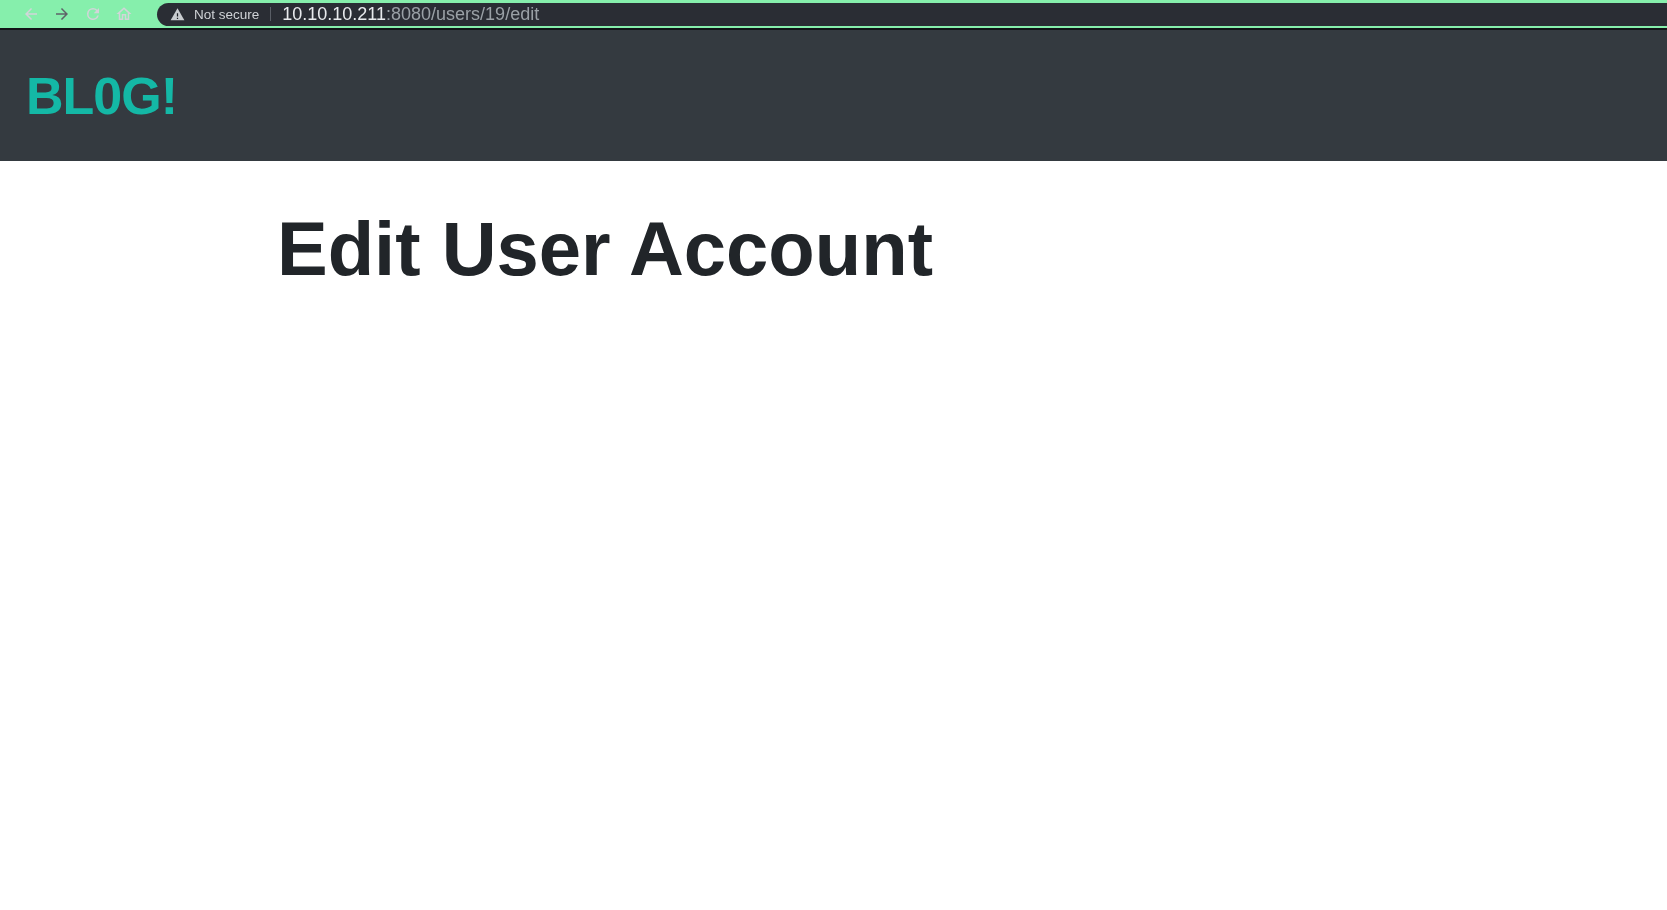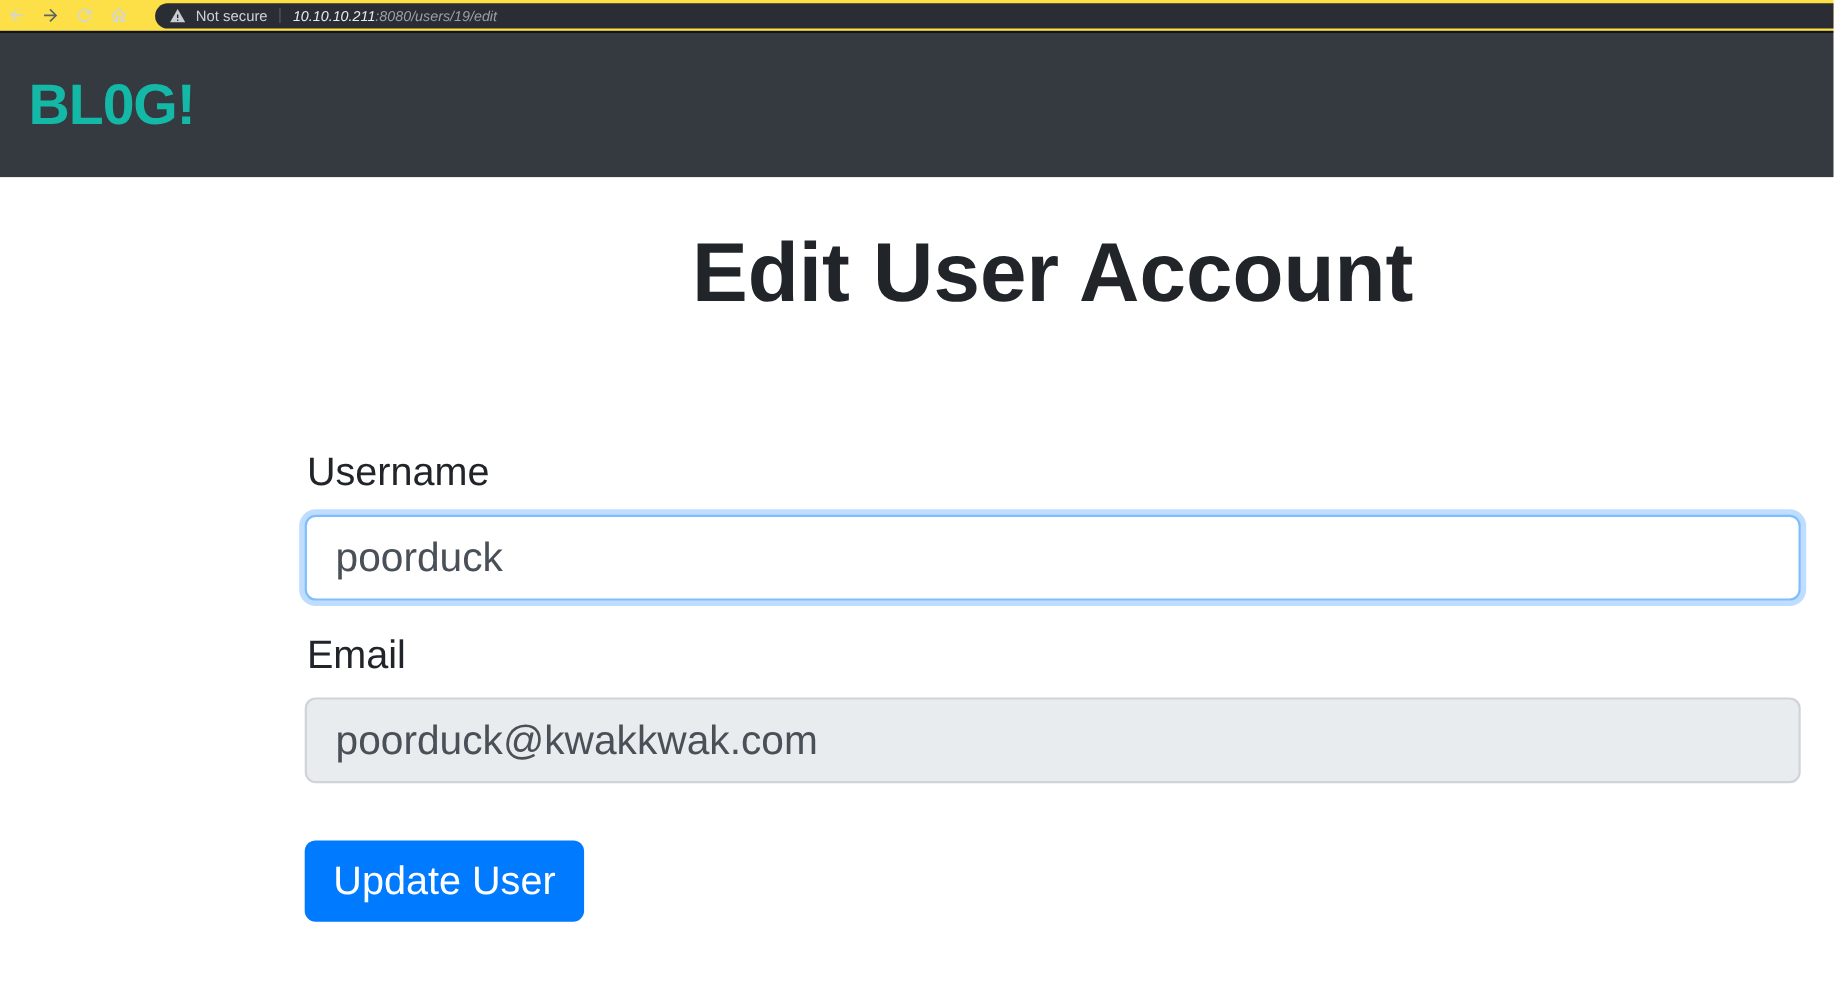--- a/index.html
+++ b/index.html
@@ -6,25 +6,25 @@
   html, body {
     margin: 0; padding: 0;
     width: 1667px; height: 910px;
     background: #ffffff;
     font-family: "Liberation Sans", sans-serif;
   }
 
   
   .browser-bar {
     height: 30px;
-    background: #fde047;
+    background: #86efac;
     border-bottom: 2px solid #121418;
     display: flex;
     align-items: center;
-    padding-left: 6px;
+    padding-left: 22px;
   }
   .nav-icons { display: flex; align-items: center; }
   .nav-btn {
     width: 18px; height: 18px;
     margin-right: 13px;
     display: flex; align-items: center; justify-content: center;
     cursor: pointer;
   }
   .address-bar {
     flex: 1;
@@ -41,21 +41,21 @@
   .sec-label {
     color: #cfd2d6;
     font-size: 13.5px;
     white-space: nowrap;
   }
   .divider {
     width: 1px; height: 14px;
     background: #5a5e66;
     margin: 0 11px;
   }
-  .url { font-size: 13px; white-space: nowrap; font-style: italic; }
+  .url { font-size: 18px; white-space: nowrap; }
   .url-host { color: #e8eaed; }
   .url-path { color: #9aa0a6; }
 
   
   .site-navbar {
     height: 131px;
     background: #343a40;
     display: flex;
     align-items: center;
     padding-left: 26px;
@@ -72,21 +72,21 @@
   .container {
     margin-left: 277px;
     margin-right: 30px;
   }
   h1.page-title {
     margin: 44px 0 0 0;
     font-size: 76px;
     line-height: 1.15;
     font-weight: 700;
     color: #212529;
-    text-align: center;
+    text-align: left;
   }
   form.edit-form { margin-top: 110px; }
   .form-group { margin-bottom: 22px; }
   .form-label {
     display: block;
     font-size: 36px;
     line-height: 1.5;
     color: #212529;
     margin: 0 0 12px 2px;
   }
@@ -161,27 +161,14 @@
 </div>
 
 <nav class="site-navbar">
   <span class="brand">BL0G!</span>
 </nav>
 
 <main>
   <div class="container">
     <h1 class="page-title">Edit User Account</h1>
 
-    <form class="edit-form">
-      <div class="form-group">
-        <label class="form-label">Username</label>
-        <input class="form-control focused" type="text" value="poorduck" style="">
-      </div>
-
-      <div class="form-group">
-        <label class="form-label">Email</label>
-        <input class="form-control disabled" type="text" disabled="" value="poorduck@kwakkwak.com" style="">
-      </div>
-
-      <button type="submit" class="btn-primary">Update User</button>
-    </form>
   </div>
 </main>
 
 </body></html>

